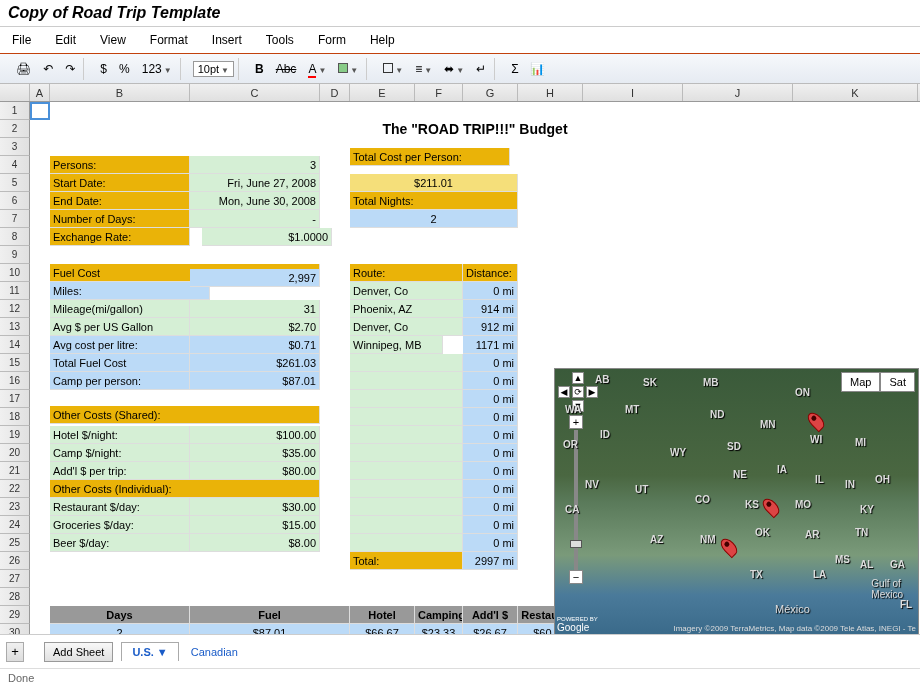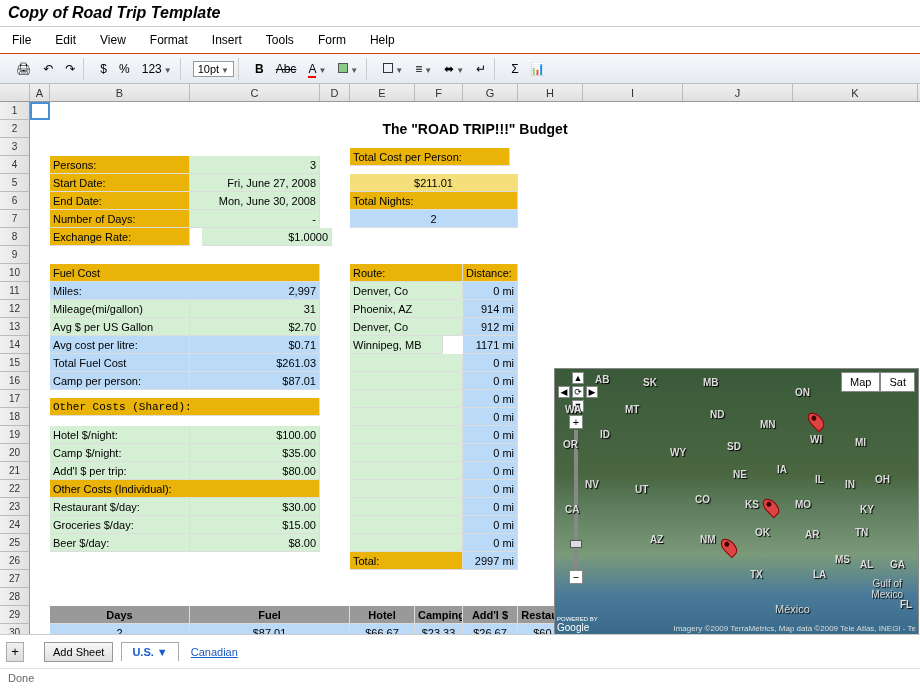--- a/index.html
+++ b/index.html
@@ -24,42 +24,42 @@
 .bg-lightgreen { background: #d5efd5; }
 .bg-yellow { background: #f5df7a; }
 .bg-blue { background: #bbdaf7; }
 .bg-header { background: #999; font-weight: bold; text-align: center; }
 .bold { font-weight: bold; }
 .right { text-align: right; }
 .center { text-align: center; }
 .title-cell { position: absolute; left: 0; top: 18px; width: 890px; height: 18px; text-align: center; font-weight: bold; font-size: 14px; line-height: 18px; }
 .map-container { position: absolute; left: 554px; top: 266px; width: 365px; height: 268px; border: 1px solid #888; background: #4a6741; }
 .map-img { width: 100%; height: 100%; position: relative; background: linear-gradient(180deg, #3a5a3a 0%, #4a6741 40%, #5a7a5a 50%, #6a8a6a 60%, #7a9a7a 70%, #4a7a9a 85%, #3a6a8a 100%); }
-.map-label { position: absolute; color: #ddd; font-size: 9px; text-shadow: 1px 1px 1px #000; text-align: center; }
+.map-label { position: absolute; color: #ddd; font-size: 9px; text-shadow: 1px 1px 1px #000; }
 .map-state { color: #ddd; font-size: 10px; font-weight: bold; }
 .map-marker { position: absolute; width: 12px; height: 20px; background: #d44; border-radius: 50% 50% 50% 0; transform: rotate(-45deg); border: 1px solid #800; }
 .map-marker::after { content: ''; position: absolute; width: 5px; height: 5px; background: #400; border-radius: 50%; top: 3px; left: 3px; }
 .map-controls-tl { position: absolute; top: 3px; left: 3px; }
 .map-nav { width: 40px; height: 40px; position: relative; }
 .map-arrow { position: absolute; width: 12px; height: 12px; background: #fff; border: 1px solid #888; text-align: center; line-height: 10px; font-size: 9px; cursor: pointer; }
 .map-zoom-bar { position: absolute; top: 46px; left: 14px; width: 14px; height: 180px; }
 .map-zoom-btn { width: 14px; height: 14px; background: #fff; border: 1px solid #888; text-align: center; line-height: 12px; font-size: 11px; cursor: pointer; margin-bottom: 1px; }
 .map-zoom-track { width: 4px; height: 140px; background: #888; margin: 0 auto; position: relative; }
 .map-zoom-handle { position: absolute; width: 12px; height: 8px; background: #ddd; border: 1px solid #555; left: -4px; top: 110px; }
 .map-type-btns { position: absolute; top: 3px; right: 3px; display: flex; }
 .map-type-btn { background: #fff; border: 1px solid #888; padding: 3px 8px; font-size: 11px; cursor: pointer; }
 .map-attrib { position: absolute; bottom: 2px; left: 2px; right: 2px; font-size: 8px; color: #ddd; text-align: right; }
 .map-google { position: absolute; bottom: 2px; left: 2px; font-size: 10px; color: #fff; }
 .get-dir { position: absolute; left: 620px; top: 540px; color: #1a5cc8; font-size: 14px; cursor: pointer; }
 .bottom-bar { position: absolute; bottom: 22px; left: 0; right: 0; height: 34px; background: #fff; border-top: 1px solid #ccc; display: flex; align-items: center; gap: 8px; padding: 0 6px; }
 .sheet-tab-plus { width: 18px; height: 20px; background: linear-gradient(#f0f0f0,#ddd); border: 1px solid #aaa; text-align: center; line-height: 18px; font-size: 13px; cursor: pointer; }
 .add-sheet-btn { padding: 3px 8px; background: linear-gradient(#f8f8f8,#e0e0e0); border: 1px solid #999; font-size: 11px; cursor: pointer; }
 .sheet-tab { padding: 3px 10px; background: #fff; border: 1px solid #aaa; border-bottom: none; font-size: 11px; cursor: pointer; }
 .sheet-tab.active { font-weight: bold; color: #1a5cc8; }
-.sheet-tab-link { font-size: 11px; color: #1a5cc8; text-decoration: underline; cursor: pointer; margin-left: 4px; }
+.sheet-tab-link { font-size: 11px; color: #1a5cc8; cursor: pointer; margin-left: 4px; }
 .status-bar { position: absolute; bottom: 0; left: 0; right: 0; height: 22px; padding: 3px 8px; font-size: 11px; color: #666; background: #fff; border-top: 1px solid #ddd; }
 .hscroll { position: absolute; left: 30px; right: 0; height: 14px; background: #eee; border-top: 1px solid #ccc; }
 .hscroll-thumb { position: absolute; left: 14px; width: 200px; height: 12px; top: 1px; background: #ccc; border-radius: 2px; }
 </style>
 </head>
 <body>
 
 <div class="title-bar">Copy of Road Trip Template</div>
 
 <div class="menu-bar">
@@ -164,32 +164,32 @@
       <div class="cell bg-grey" style="left: 20px; top: 108px; width: 140px;">Number of Days:</div>
       <div class="cell bg-lightgreen right" style="left: 160px; top: 108px; width: 130px;">-</div>
       <div class="cell bg-grey" style="left: 20px; top: 126px; width: 140px;">Exchange Rate:</div>
       <div class="cell bg-lightgreen right" style="left: 172px; top: 126px; width: 130px;">$1.0000</div>
       <div class="cell bg-grey" style="left: 320px; top: 46px; width: 160px;">Total Cost per Person:</div>
       <div class="cell bg-yellow center" style="left: 320px; top: 72px; width: 168px;">$211.01</div>
       <div class="cell bg-grey" style="left: 320px; top: 90px; width: 168px;">Total Nights:</div>
       <div class="cell bg-blue center" style="left: 320px; top: 108px; width: 168px;">2</div>
       <div class="cell bg-grey" style="left: 20px; top: 162px; width: 270px;">Fuel Cost</div>
       <div class="cell bg-blue" style="left: 20px; top: 180px; width: 160px;">Miles:</div>
-      <div class="cell bg-blue right" style="left: 160px; top: 180px; width: 130px;">2,997</div>
+      <div class="cell bg-blue right" style="left: 160px; top: 167px; width: 130px;">2,997</div>
       <div class="cell bg-lightgreen" style="left: 20px; top: 198px; width: 140px;">Mileage(mi/gallon)</div>
       <div class="cell bg-lightgreen right" style="left: 160px; top: 198px; width: 130px;">31</div>
       <div class="cell bg-lightgreen" style="left: 20px; top: 216px; width: 140px;">Avg $ per US Gallon</div>
       <div class="cell bg-lightgreen right" style="left: 160px; top: 216px; width: 130px;">$2.70</div>
       <div class="cell bg-blue" style="left: 20px; top: 234px; width: 140px;">Avg cost per litre:</div>
       <div class="cell bg-blue right" style="left: 160px; top: 234px; width: 130px;">$0.71</div>
       <div class="cell bg-blue" style="left: 20px; top: 252px; width: 140px;">Total Fuel Cost</div>
       <div class="cell bg-blue right" style="left: 160px; top: 252px; width: 130px;">$261.03</div>
       <div class="cell bg-blue" style="left: 20px; top: 270px; width: 140px;">Camp per person:</div>
       <div class="cell bg-blue right" style="left: 160px; top: 270px; width: 130px;">$87.01</div>
-      <div class="cell bg-grey" style="left: 20px; top: 296px; width: 270px; font-family: Liberation Mono, monospace;">Other Costs (Shared):</div>
+      <div class="cell bg-grey" style="left: 20px; top: 304px; width: 270px;">Other Costs (Shared):</div>
       <div class="cell bg-lightgreen" style="left: 20px; top: 324px; width: 140px;">Hotel $/night:</div>
       <div class="cell bg-lightgreen right" style="left: 160px; top: 324px; width: 130px;">$100.00</div>
       <div class="cell bg-lightgreen" style="left: 20px; top: 342px; width: 140px;">Camp $/night:</div>
       <div class="cell bg-lightgreen right" style="left: 160px; top: 342px; width: 130px;">$35.00</div>
       <div class="cell bg-lightgreen" style="left: 20px; top: 360px; width: 140px;">Add'l $ per trip:</div>
       <div class="cell bg-lightgreen right" style="left: 160px; top: 360px; width: 130px;">$80.00</div>
       <div class="cell bg-grey" style="left: 20px; top: 378px; width: 270px;">Other Costs (Individual):</div>
       <div class="cell bg-lightgreen" style="left: 20px; top: 396px; width: 140px;">Restaurant $/day:</div>
       <div class="cell bg-lightgreen right" style="left: 160px; top: 396px; width: 130px;">$30.00</div>
       <div class="cell bg-lightgreen" style="left: 20px; top: 414px; width: 140px;">Groceries $/day:</div>

